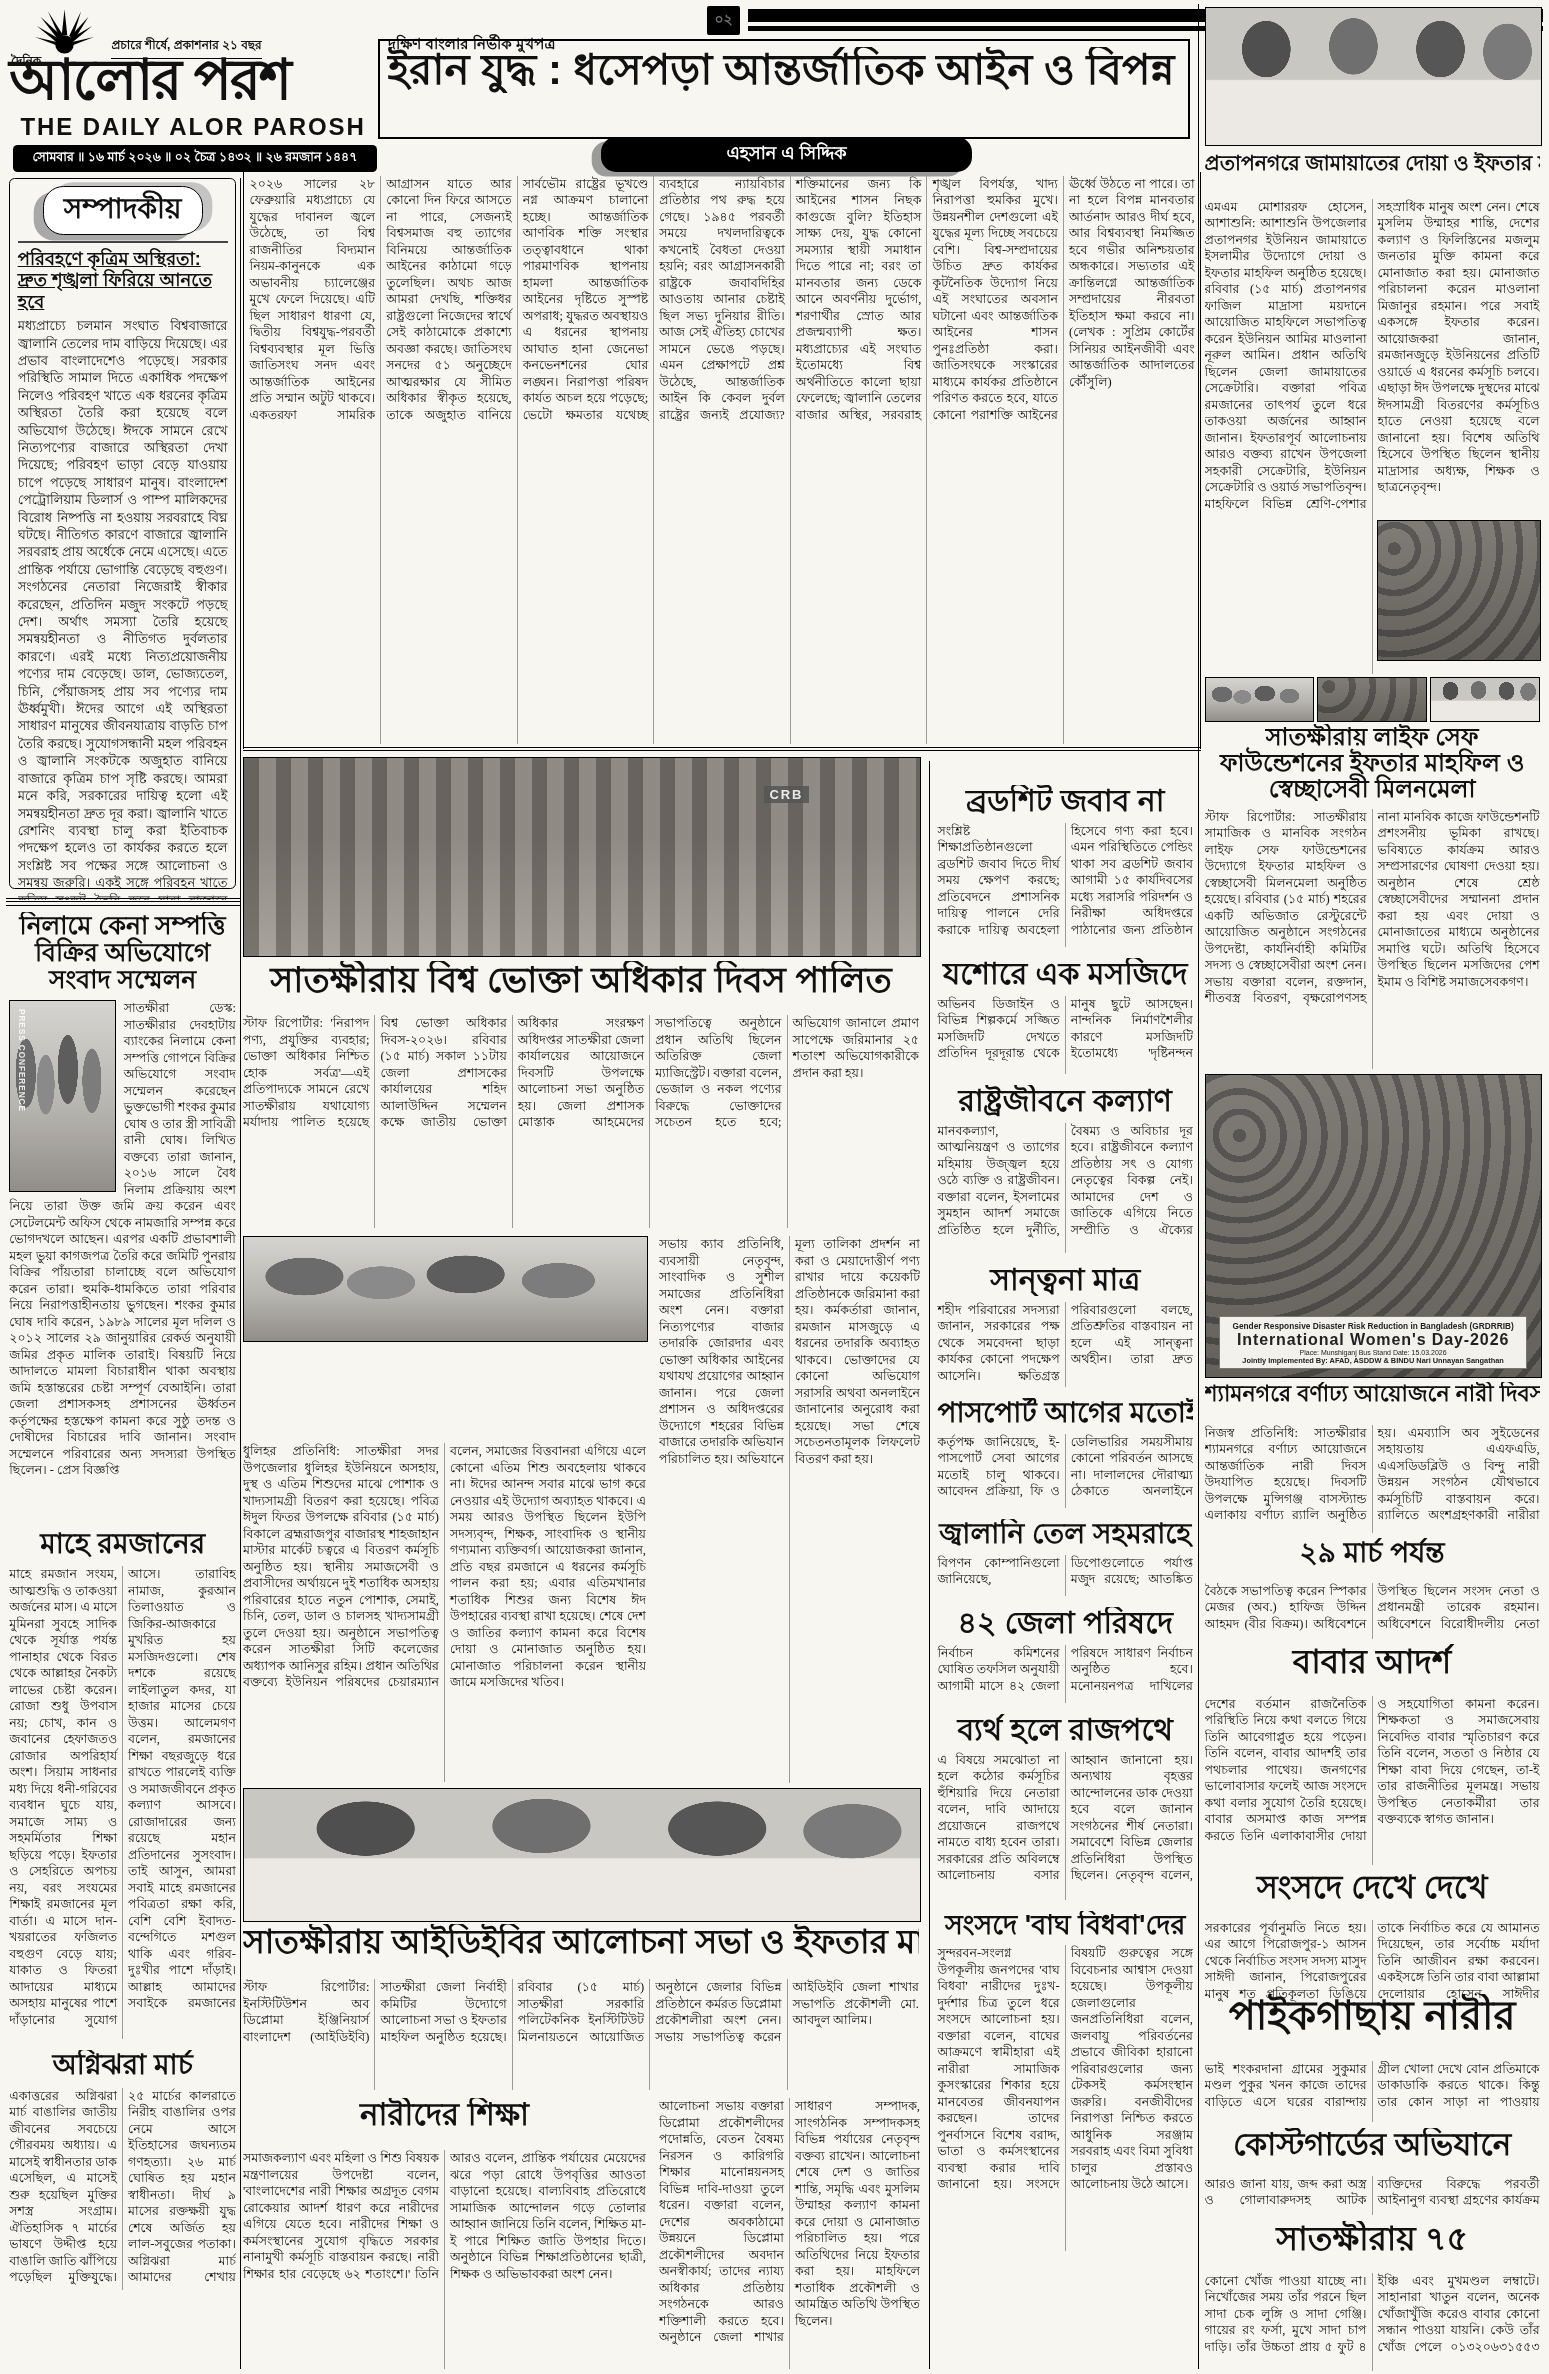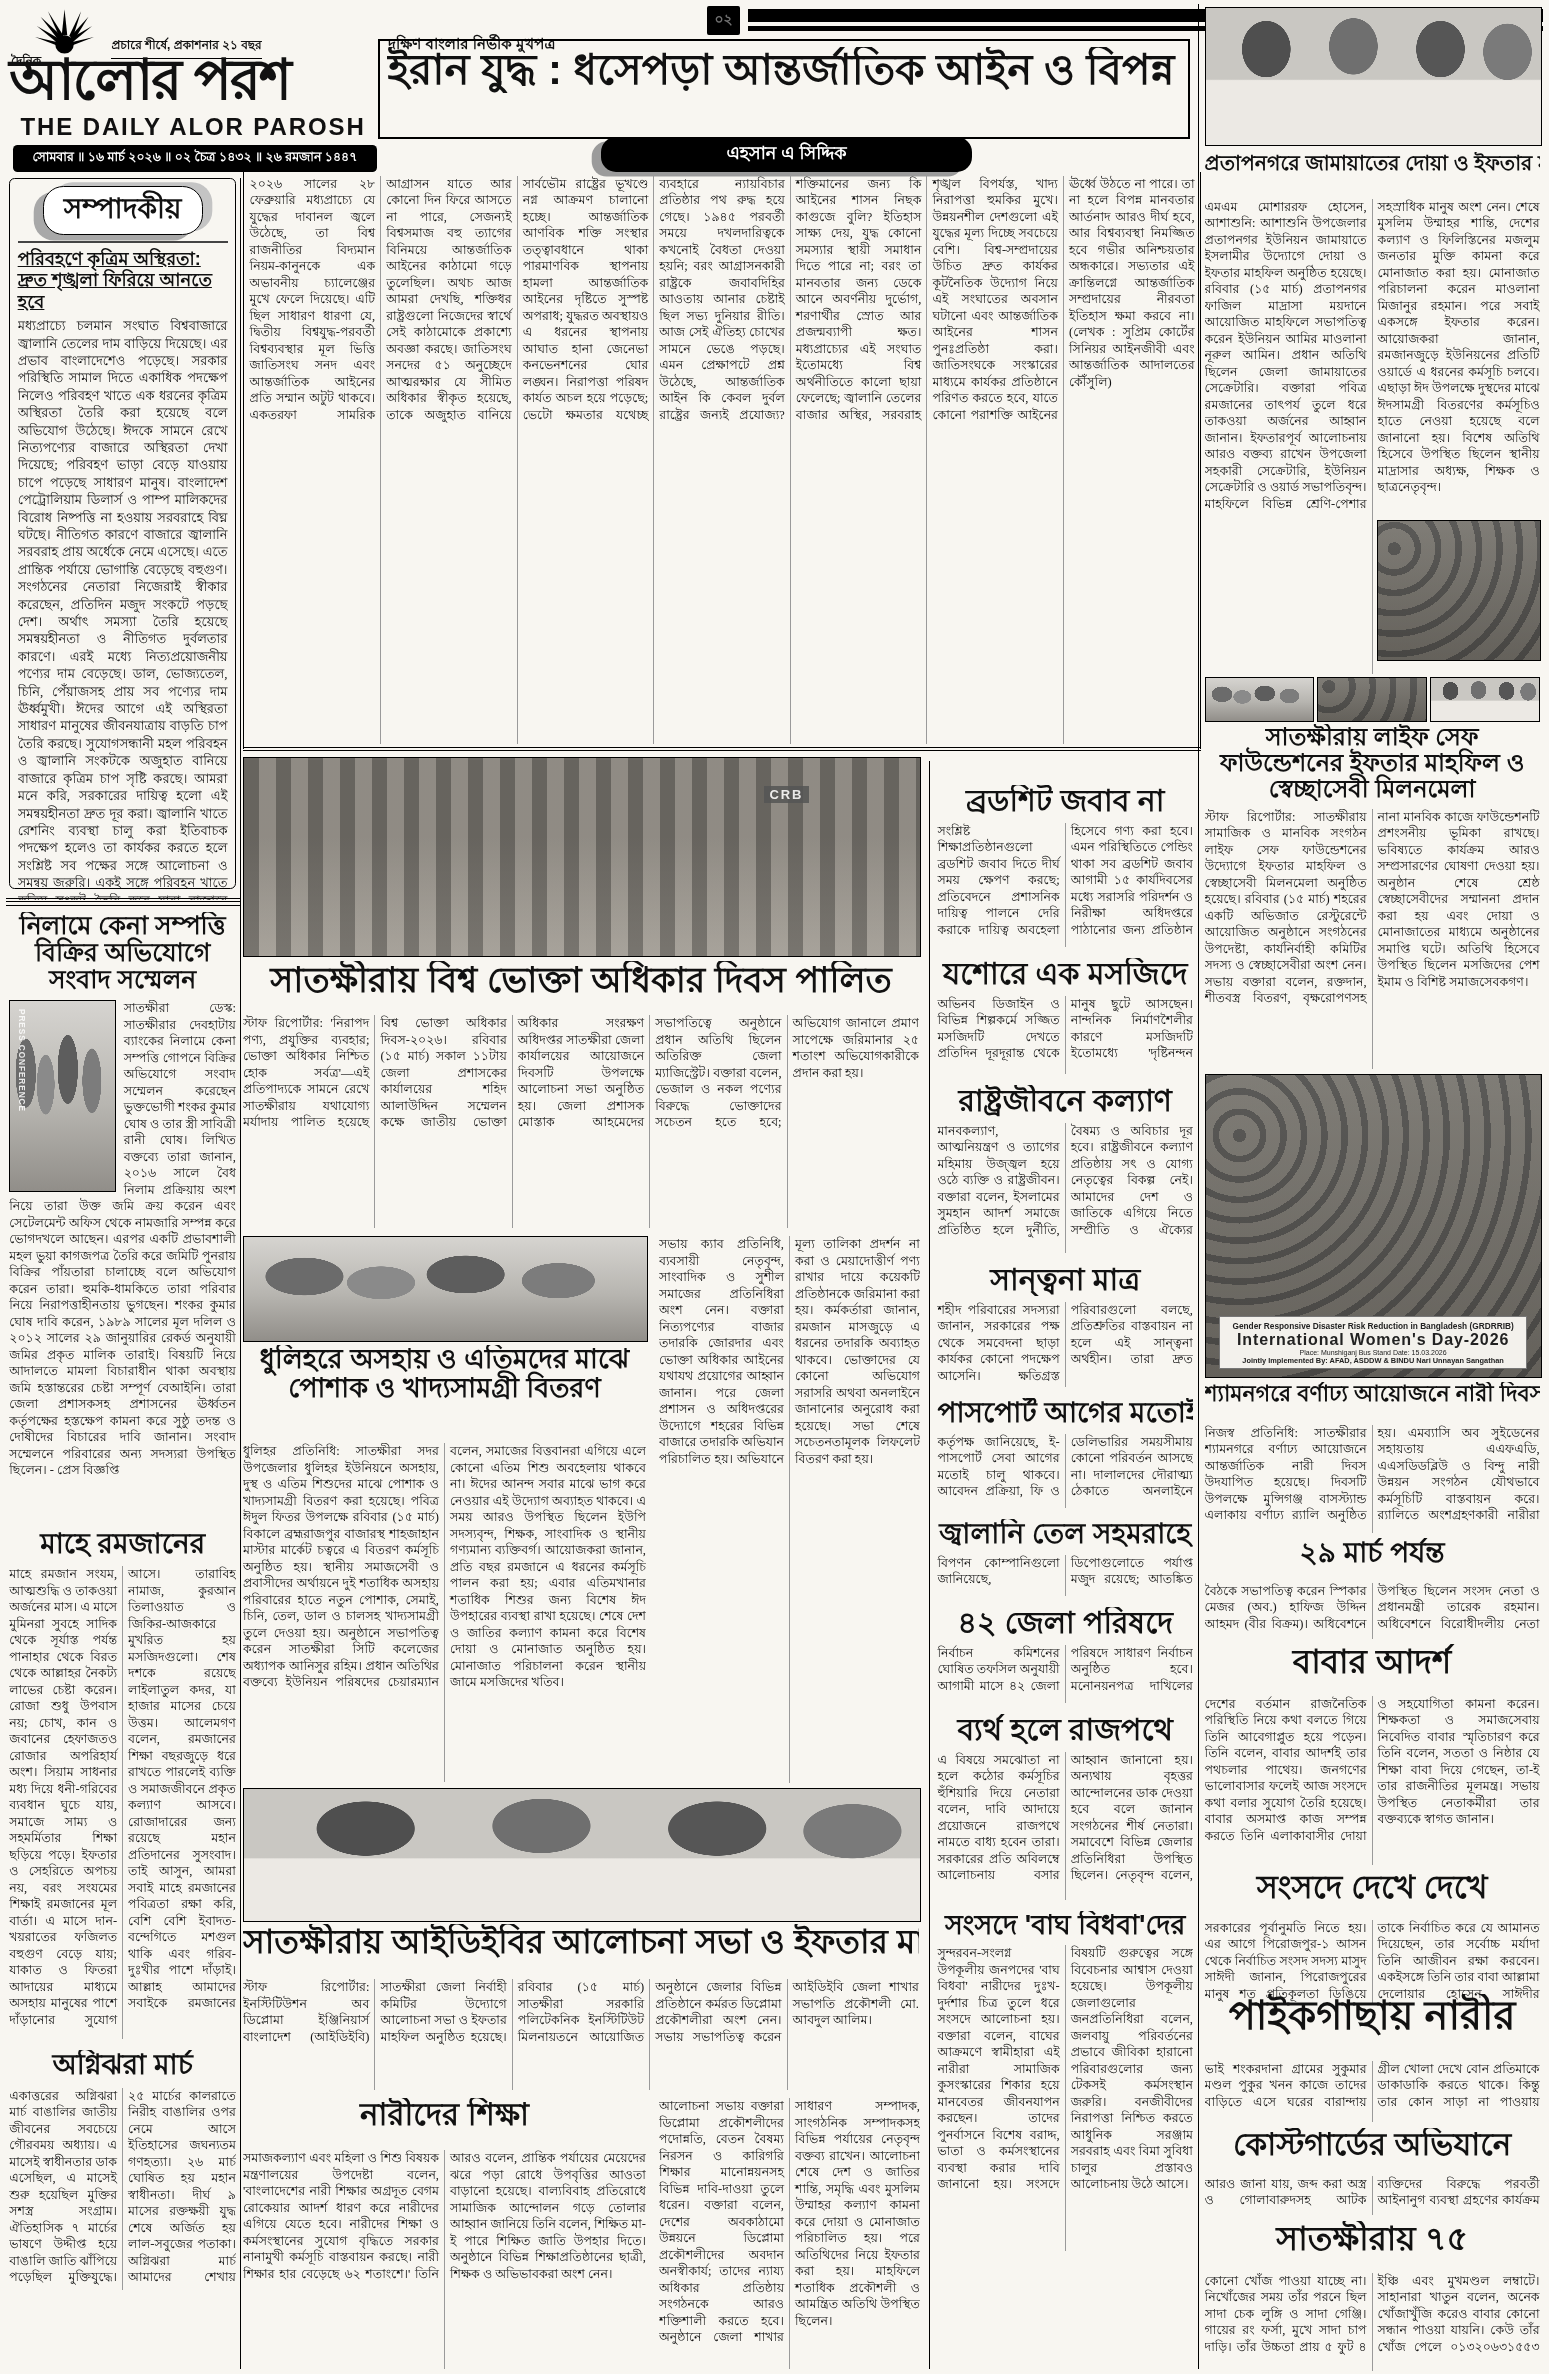--- a/index.html
+++ b/index.html
@@ -156,21 +156,20 @@
 
   <div class="abs head" style="left:243px;top:961px;width:676px;font-size:35px;">সাতক্ষীরায় বিশ্ব ভোক্তা অধিকার দিবস পালিত</div>
   <div class="abs ph ph-goods" style="left:243px;top:757px;width:676px;height:198px;position:absolute;">
     <div class="overlaytext" style="right:111px;top:28px;color:#fff;background:#555;padding:0.9px 5.6px;font-size:13px;">CRB</div>
   </div>
   <div class="abs body c5" style="left:243px;top:1015px;width:676px;height:213px;">
     <span>স্টাফ রিপোর্টার: 'নিরাপদ পণ্য, প্রযুক্তির ব্যবহার; ভোক্তা অধিকার নিশ্চিত হোক সর্বত্র'—এই প্রতিপাদ্যকে সামনে রেখে সাতক্ষীরায় যথাযোগ্য মর্যাদায় পালিত হয়েছে বিশ্ব ভোক্তা অধিকার দিবস-২০২৬। রবিবার (১৫ মার্চ) সকাল ১১টায় জেলা প্রশাসকের কার্যালয়ের শহিদ আলাউদ্দিন সম্মেলন কক্ষে জাতীয় ভোক্তা অধিকার সংরক্ষণ অধিদপ্তর সাতক্ষীরা জেলা কার্যালয়ের আয়োজনে দিবসটি উপলক্ষে আলোচনা সভা অনুষ্ঠিত হয়। জেলা প্রশাসক মোস্তাক আহমেদের সভাপতিত্বে অনুষ্ঠানে প্রধান অতিথি ছিলেন অতিরিক্ত জেলা ম্যাজিস্ট্রেট। বক্তারা বলেন, ভেজাল ও নকল পণ্যের বিরুদ্ধে ভোক্তাদের সচেতন হতে হবে; অভিযোগ জানালে প্রমাণ সাপেক্ষে জরিমানার ২৫ শতাংশ অভিযোগকারীকে প্রদান করা হয়।</span>
   </div>
 
   <div class="abs ph" style="left:243px;top:1236px;width:403px;height:104px;"></div>
-  <div class="abs head wrap" style="left:243px;top:1345px;width:403px;font-size:27px;">ধুলিহরে অসহায় ও এতিমদের মাঝে পোশাক ও খাদ্যসামগ্রী বিতরণ</div>
   <div class="abs body c2" style="left:243px;top:1443px;width:403px;height:339px;">
     <span>ধুলিহর প্রতিনিধি: সাতক্ষীরা সদর উপজেলার ধুলিহর ইউনিয়নে অসহায়, দুস্থ ও এতিম শিশুদের মাঝে পোশাক ও খাদ্যসামগ্রী বিতরণ করা হয়েছে। পবিত্র ঈদুল ফিতর উপলক্ষে রবিবার (১৫ মার্চ) বিকালে ব্রহ্মরাজপুর বাজারস্থ শাহজাহান মাস্টার মার্কেট চত্বরে এ বিতরণ কর্মসূচি অনুষ্ঠিত হয়। স্থানীয় সমাজসেবী ও প্রবাসীদের অর্থায়নে দুই শতাধিক অসহায় পরিবারের হাতে নতুন পোশাক, সেমাই, চিনি, তেল, ডাল ও চালসহ খাদ্যসামগ্রী তুলে দেওয়া হয়। অনুষ্ঠানে সভাপতিত্ব করেন সাতক্ষীরা সিটি কলেজের অধ্যাপক আনিসুর রহিম। প্রধান অতিথির বক্তব্যে ইউনিয়ন পরিষদের চেয়ারম্যান বলেন, সমাজের বিত্তবানরা এগিয়ে এলে কোনো এতিম শিশু অবহেলায় থাকবে না। ঈদের আনন্দ সবার মাঝে ভাগ করে নেওয়ার এই উদ্যোগ অব্যাহত থাকবে। এ সময় আরও উপস্থিত ছিলেন ইউপি সদস্যবৃন্দ, শিক্ষক, সাংবাদিক ও স্থানীয় গণ্যমান্য ব্যক্তিবর্গ। আয়োজকরা জানান, প্রতি বছর রমজানে এ ধরনের কর্মসূচি পালন করা হয়; এবার এতিমখানার শতাধিক শিশুর জন্য বিশেষ ঈদ উপহারের ব্যবস্থা রাখা হয়েছে। শেষে দেশ ও জাতির কল্যাণ কামনা করে বিশেষ দোয়া ও মোনাজাত অনুষ্ঠিত হয়। মোনাজাত পরিচালনা করেন স্থানীয় জামে মসজিদের খতিব।</span>
   </div>
   <div class="abs body c2" style="left:659px;top:1236px;width:261px;height:547px;">
     <span>সভায় ক্যাব প্রতিনিধি, ব্যবসায়ী নেতৃবৃন্দ, সাংবাদিক ও সুশীল সমাজের প্রতিনিধিরা অংশ নেন। বক্তারা নিত্যপণ্যের বাজার তদারকি জোরদার এবং ভোক্তা অধিকার আইনের যথাযথ প্রয়োগের আহ্বান জানান। পরে জেলা প্রশাসন ও অধিদপ্তরের উদ্যোগে শহরের বিভিন্ন বাজারে তদারকি অভিযান পরিচালিত হয়। অভিযানে মূল্য তালিকা প্রদর্শন না করা ও মেয়াদোত্তীর্ণ পণ্য রাখার দায়ে কয়েকটি প্রতিষ্ঠানকে জরিমানা করা হয়। কর্মকর্তারা জানান, রমজান মাসজুড়ে এ ধরনের তদারকি অব্যাহত থাকবে। ভোক্তাদের যে কোনো অভিযোগ সরাসরি অথবা অনলাইনে জানানোর অনুরোধ করা হয়েছে। সভা শেষে সচেতনতামূলক লিফলেট বিতরণ করা হয়।</span>
   </div>
 
   <div class="abs ph ph-table" style="left:243px;top:1788px;width:676px;height:132px;"></div>
   <div class="abs head" style="left:243px;top:1924px;width:676px;font-size:33px;">সাতক্ষীরায় আইডিইবির আলোচনা সভা ও ইফতার মাহফিল</div>
   <div class="abs body c5" style="left:243px;top:1979px;width:676px;height:111px;">

